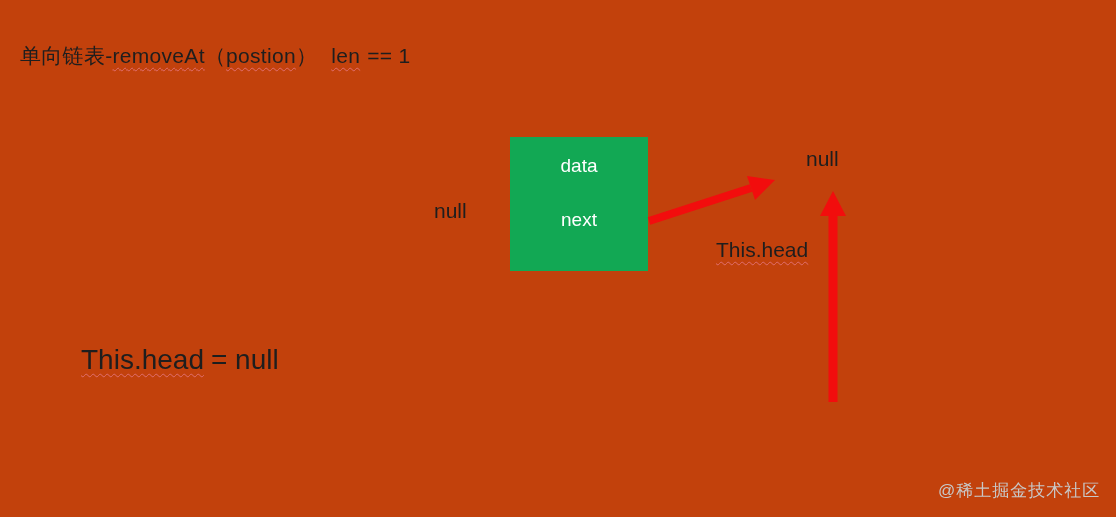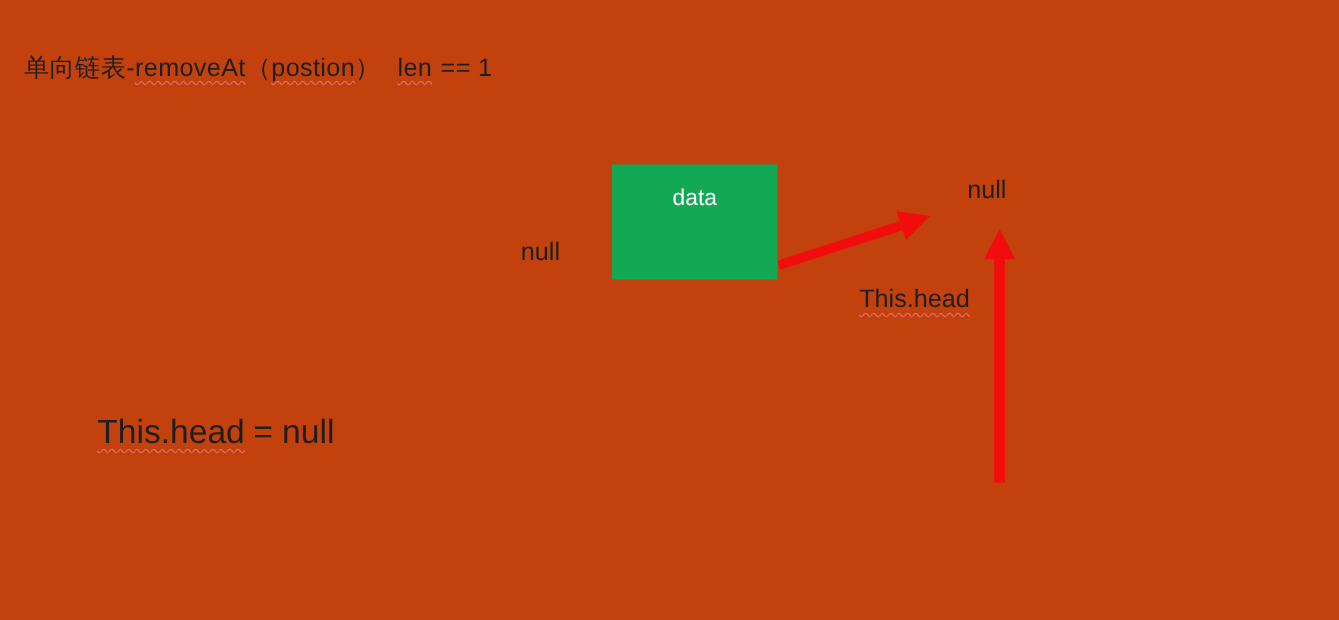--- a/index.html
+++ b/index.html
@@ -50,21 +50,21 @@
   }
   .null-left  { left: 434px; top: 199px; }
   .null-right { left: 806px; top: 147px; }
   .head-pointer { left: 716px; top: 238px; }
   .assignment   { left: 81px;  top: 344px; font-size: 28px; }
   .node {
     position: absolute;
     left: 510px;
     top: 137px;
     width: 138px;
-    height: 96px;
+    height: 134px;
     background: var(--node-green);
     padding-left: 16px;
   }
   .node-field {
     position: absolute;
     left: 0;
     width: 100%;
     text-align: center;
     color: var(--node-text);
     font-size: 19px;
@@ -94,33 +94,35 @@
 <body>
 
 <div class="stage">
 
   <h1 class="title"><span>单向链表-</span><span class="squiggle">removeAt</span><span>（</span><span class="squiggle">postion</span><span>）</span><span class="squiggle gap-before">len</span><span class="sp-before">== 1</span></h1>
 
   <span class="label null-left">null</span>
 
   <div class="node">
     <span class="node-field node-data">data</span>
+    <span class="node-field node-next">next</span>
   </div>
 
   <span class="label null-right">null</span>
 
   <span class="label head-pointer squiggle">This.head</span>
 
   <div class="label assignment"><span class="squiggle">This.head</span><span class="sp-before">= null</span></div>
 
   <svg class="arrows" viewBox="0 0 1116 517" aria-hidden="true">
     <g>
       <line class="arrow-stroke" x1="649" y1="221" x2="751" y2="188" stroke-width="8"></line>
       <polygon class="arrow-fill" points="775,180 755,200 747,176"></polygon>
     </g>
     <g>
       <line class="arrow-stroke" x1="833" y1="402" x2="833" y2="213" stroke-width="9"></line>
       <polygon class="arrow-fill" points="833,191 846,216 820,216"></polygon>
     </g>
   </svg>
 
+  <span class="watermark">@稀土掘金技术社区</span>
 
 </div>
 
 </body></html>

